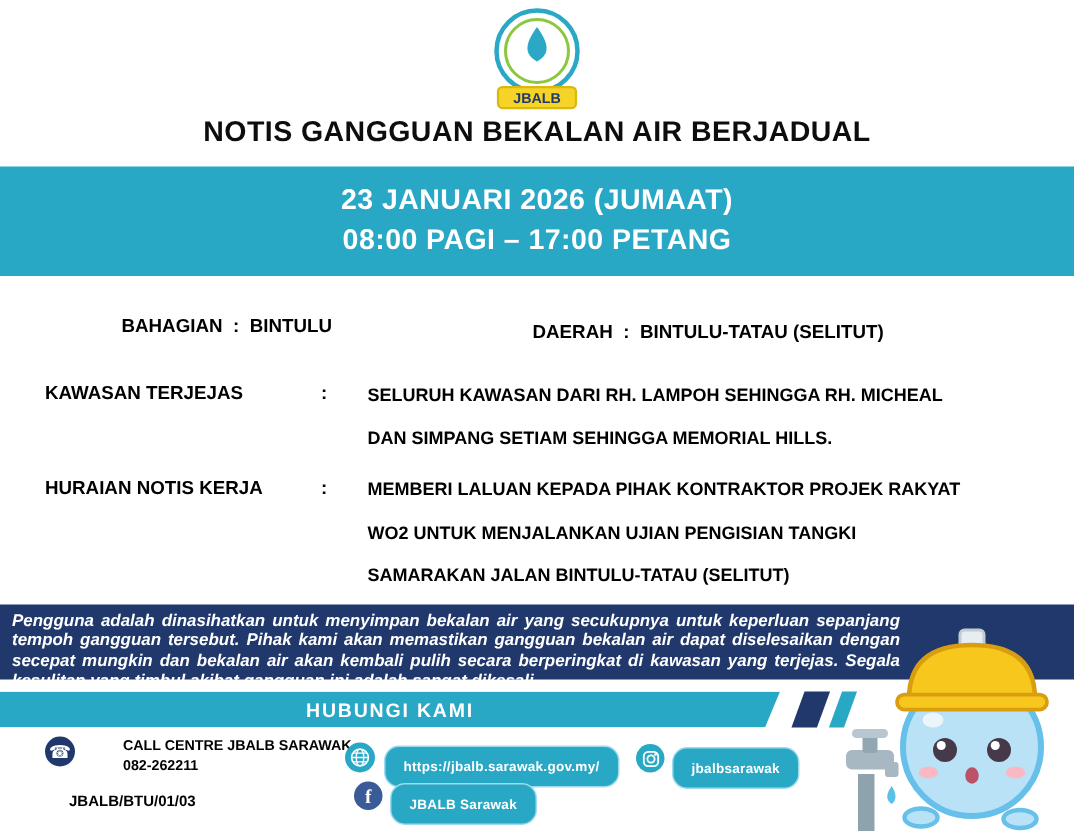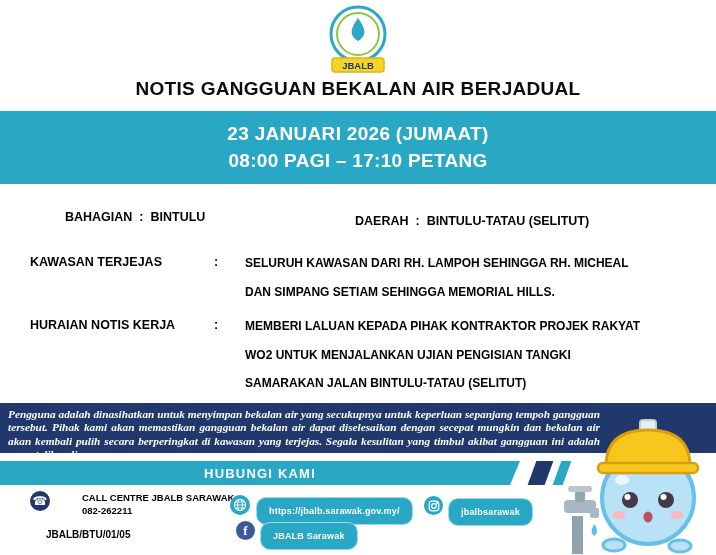--- a/index.html
+++ b/index.html
@@ -23,21 +23,21 @@
   .region { font-weight:bold; font-size:12.5px; white-space:nowrap; }
   .colon-sp { margin:0 7px; }
 
   .section-label { font-weight:bold; font-size:12.5px; white-space:nowrap; }
   .section-colon { font-weight:bold; font-size:12.5px; }
   .content-line { font-weight:bold; font-size:12px; line-height:28.5px; white-space:nowrap; }
 
   .advisory {
     top:403px; left:0; width:100%; height:50px; background:#20386b; color:#fff;
     font-style:italic; font-weight:bold; font-size:11.3px; line-height:13.4px;
-    padding:5px 116px 5px 8px; text-align:justify;font-family:Liberation Serif, serif;
+    padding:5px 116px 5px 8px; text-align:justify;
   }
 
   .contact-bar {
     top:461px; left:0; width:520px; height:24px; background:#29a8c6; color:#fff;
     font-weight:bold; font-size:13px; letter-spacing:1.2px;
     display:flex; align-items:center; justify-content:center;
     clip-path:polygon(0 0, 100% 0, calc(100% - 10px) 100%, 0 100%);
   }
   .stripe { top:461px; height:24px; transform:skewX(-20deg); }
   .stripe-navy { left:532px; width:17px; background:#20386b; }
@@ -73,24 +73,24 @@
       <path d="M70,14 C78,25 79,32 70,37 C61,32 62,25 70,14" fill="#2ba8c5"></path>
       <rect x="44" y="54" width="52" height="14" rx="3" fill="#f5d327" stroke="#d9b90f" stroke-width="1.5"></rect>
       <text x="70" y="64.5" text-anchor="middle" font-size="9.5" font-weight="bold" fill="#20386b">JBALB</text>
     </svg>
   </div>
 
   <div class="abs title">NOTIS GANGGUAN BEKALAN AIR BERJADUAL</div>
 
   <div class="abs banner">
     <div>23 JANUARI 2026 (JUMAAT)</div>
-    <div>08:00 PAGI – 17:10 PETANG</div>
+    <div>08:00 PAGI – 17:00 PETANG</div>
   </div>
 
-  <div class="abs region" style="left:65px; top:210px;">
+  <div class="abs region" style="left:81px; top:210px;">
     <span>BAHAGIAN</span><span class="colon-sp">:</span><span>BINTULU</span>
   </div>
   <div class="abs region" style="left:355px; top:214px;">
     <span>DAERAH</span><span class="colon-sp">:</span><span>BINTULU-TATAU (SELITUT)</span>
   </div>
 
   <div class="abs section-label" style="left:30px; top:255px;">KAWASAN TERJEJAS</div>
   <div class="abs section-colon" style="left:214px; top:255px;">:</div>
   <div class="abs" style="left:245px; top:249px;">
     <div class="content-line">SELURUH KAWASAN DARI RH. LAMPOH SEHINGGA RH. MICHEAL</div>
@@ -113,21 +113,21 @@
   <div class="abs stripe stripe-navy"></div>
   <div class="abs stripe stripe-teal"></div>
 
   <div class="abs icon-circle navy-bg" style="left:30px; top:491px; width:20px; height:20px;">
     <span class="phone-glyph">☎</span>
   </div>
   <div class="abs cc-text" style="left:50px; top:492px;">
     <div>CALL CENTRE JBALB SARAWAK</div>
     <div>082-262211</div>
   </div>
-  <div class="abs ref-no" style="left:46px; top:529px;">JBALB/BTU/01/05</div>
+  <div class="abs ref-no" style="left:46px; top:529px;">JBALB/BTU/01/03</div>
 
   <div class="abs icon-circle teal-bg" style="left:230px; top:495px; width:20px; height:20px;">
     <svg viewBox="0 0 20 20" width="14" height="14">
       <circle cx="10" cy="10" r="8" fill="none" stroke="#fff" stroke-width="1.6"></circle>
       <ellipse cx="10" cy="10" rx="3.6" ry="8" fill="none" stroke="#fff" stroke-width="1.3"></ellipse>
       <line x1="2" y1="10" x2="18" y2="10" stroke="#fff" stroke-width="1.3"></line>
       <line x1="3.5" y1="5.8" x2="16.5" y2="5.8" stroke="#fff" stroke-width="1.1"></line>
       <line x1="3.5" y1="14.2" x2="16.5" y2="14.2" stroke="#fff" stroke-width="1.1"></line>
     </svg>
   </div>

